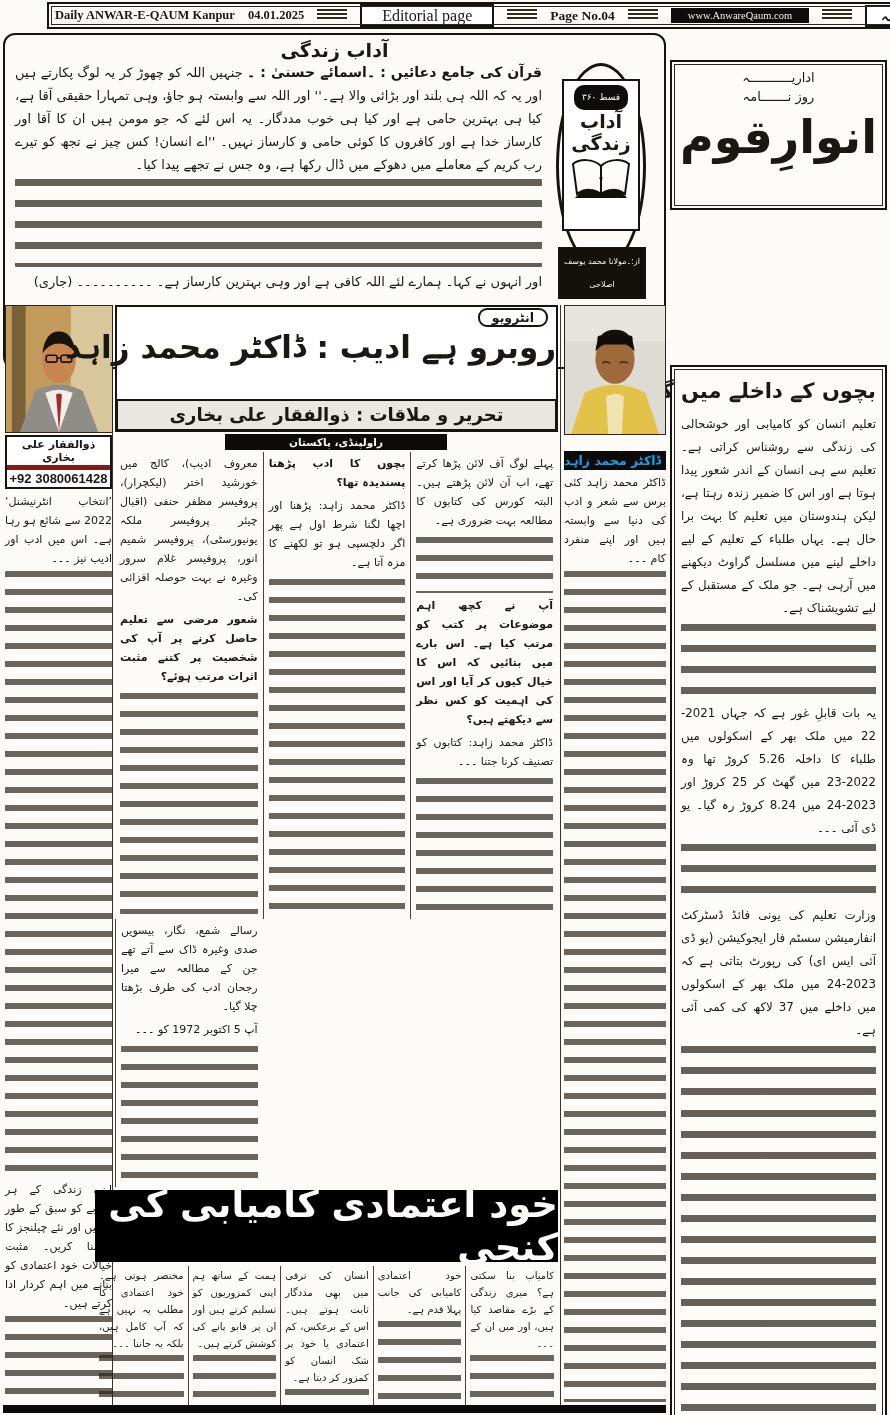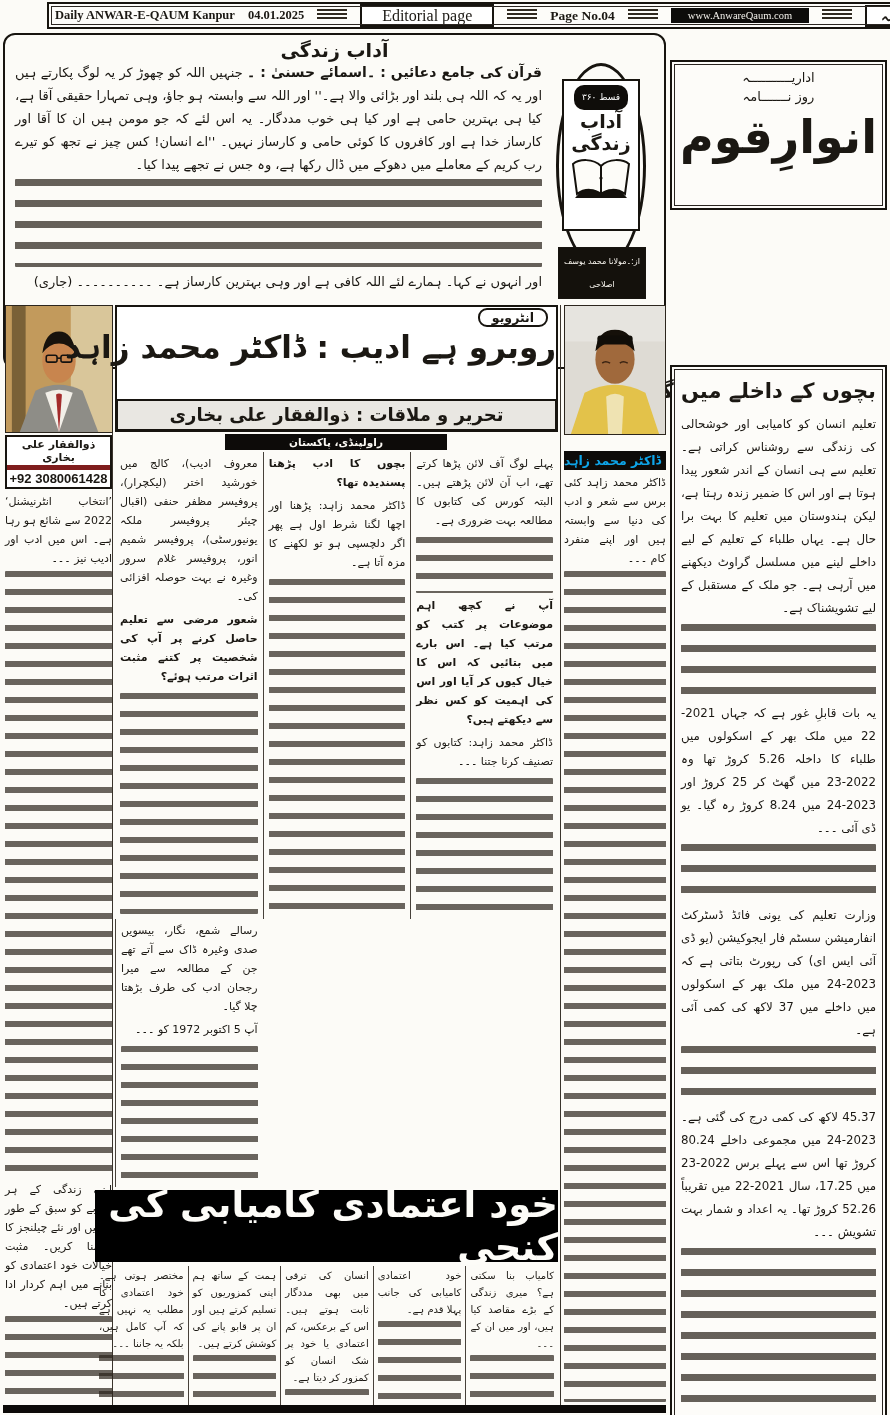--- a/index.html
+++ b/index.html
@@ -139,21 +139,20 @@
   </div>
 
   <div class="abs edt dbl">
     <h2 class="urdu">بچوں کے داخلے میں گراوٹ</h2>
     <p class="urdu just">تعلیم انسان کو کامیابی اور خوشحالی کی زندگی سے روشناس کراتی ہے۔ تعلیم سے ہی انسان کے اندر شعور پیدا ہوتا ہے اور اس کا ضمیر زندہ رہتا ہے، لیکن ہندوستان میں تعلیم کا بہت برا حال ہے۔ یہاں طلباء کے تعلیم کے لیے داخلے لینے میں مسلسل گراوٹ دیکھنے میں آرہی ہے۔ جو ملک کے مستقبل کے لیے تشویشناک ہے۔</p>
     <div class="fillx ef" style="height:74px"></div>
     <p class="urdu just">یہ بات قابلِ غور ہے کہ جہاں 2021-22 میں ملک بھر کے اسکولوں میں طلباء کا داخلہ 5.26 کروڑ تھا وہ 2022-23 میں گھٹ کر 25 کروڑ اور 2023-24 میں 8.24 کروڑ رہ گیا۔ یو ڈی آئی ۔۔۔</p>
     <div class="fillx ef" style="height:56px"></div>
     <p class="urdu just">وزارت تعلیم کی یونی فائڈ ڈسٹرکٹ انفارمیشن سسٹم فار ایجوکیشن (یو ڈی آئی ایس ای) کی رپورٹ بتاتی ہے کہ 2023-24 میں ملک بھر کے اسکولوں میں داخلے میں 37 لاکھ کی کمی آئی ہے۔</p>
     <div class="fillx ef" style="height:56px"></div>
-    <p class="urdu just">45.37 لاکھ کی کمی درج کی گئی ہے۔ 2023-24 میں مجموعی داخلے 80.24 کروڑ تھا اس سے پہلے برس 2022-23 میں 17.25، سال 2021-22 میں تقریباً 52.26 کروڑ تھا۔ یہ اعداد و شمار بہت تشویش ۔۔۔</p>
     <div class="fillx ef" style="flex:1 1 auto"></div>
 
   </div>
 
   <div class="abs lcol">
     <svg class="photoL" viewBox="0 0 108 128" preserveAspectRatio="none">
       <rect width="108" height="128" fill="#c29a5c"></rect>
       <rect x="66" width="42" height="128" fill="#d9c69a"></rect>
       <rect x="6" width="14" height="128" fill="#7a6137"></rect>
       <path d="M14 128 L30 86 Q54 74 78 86 L94 128 Z" fill="#8e8d87"></path>

